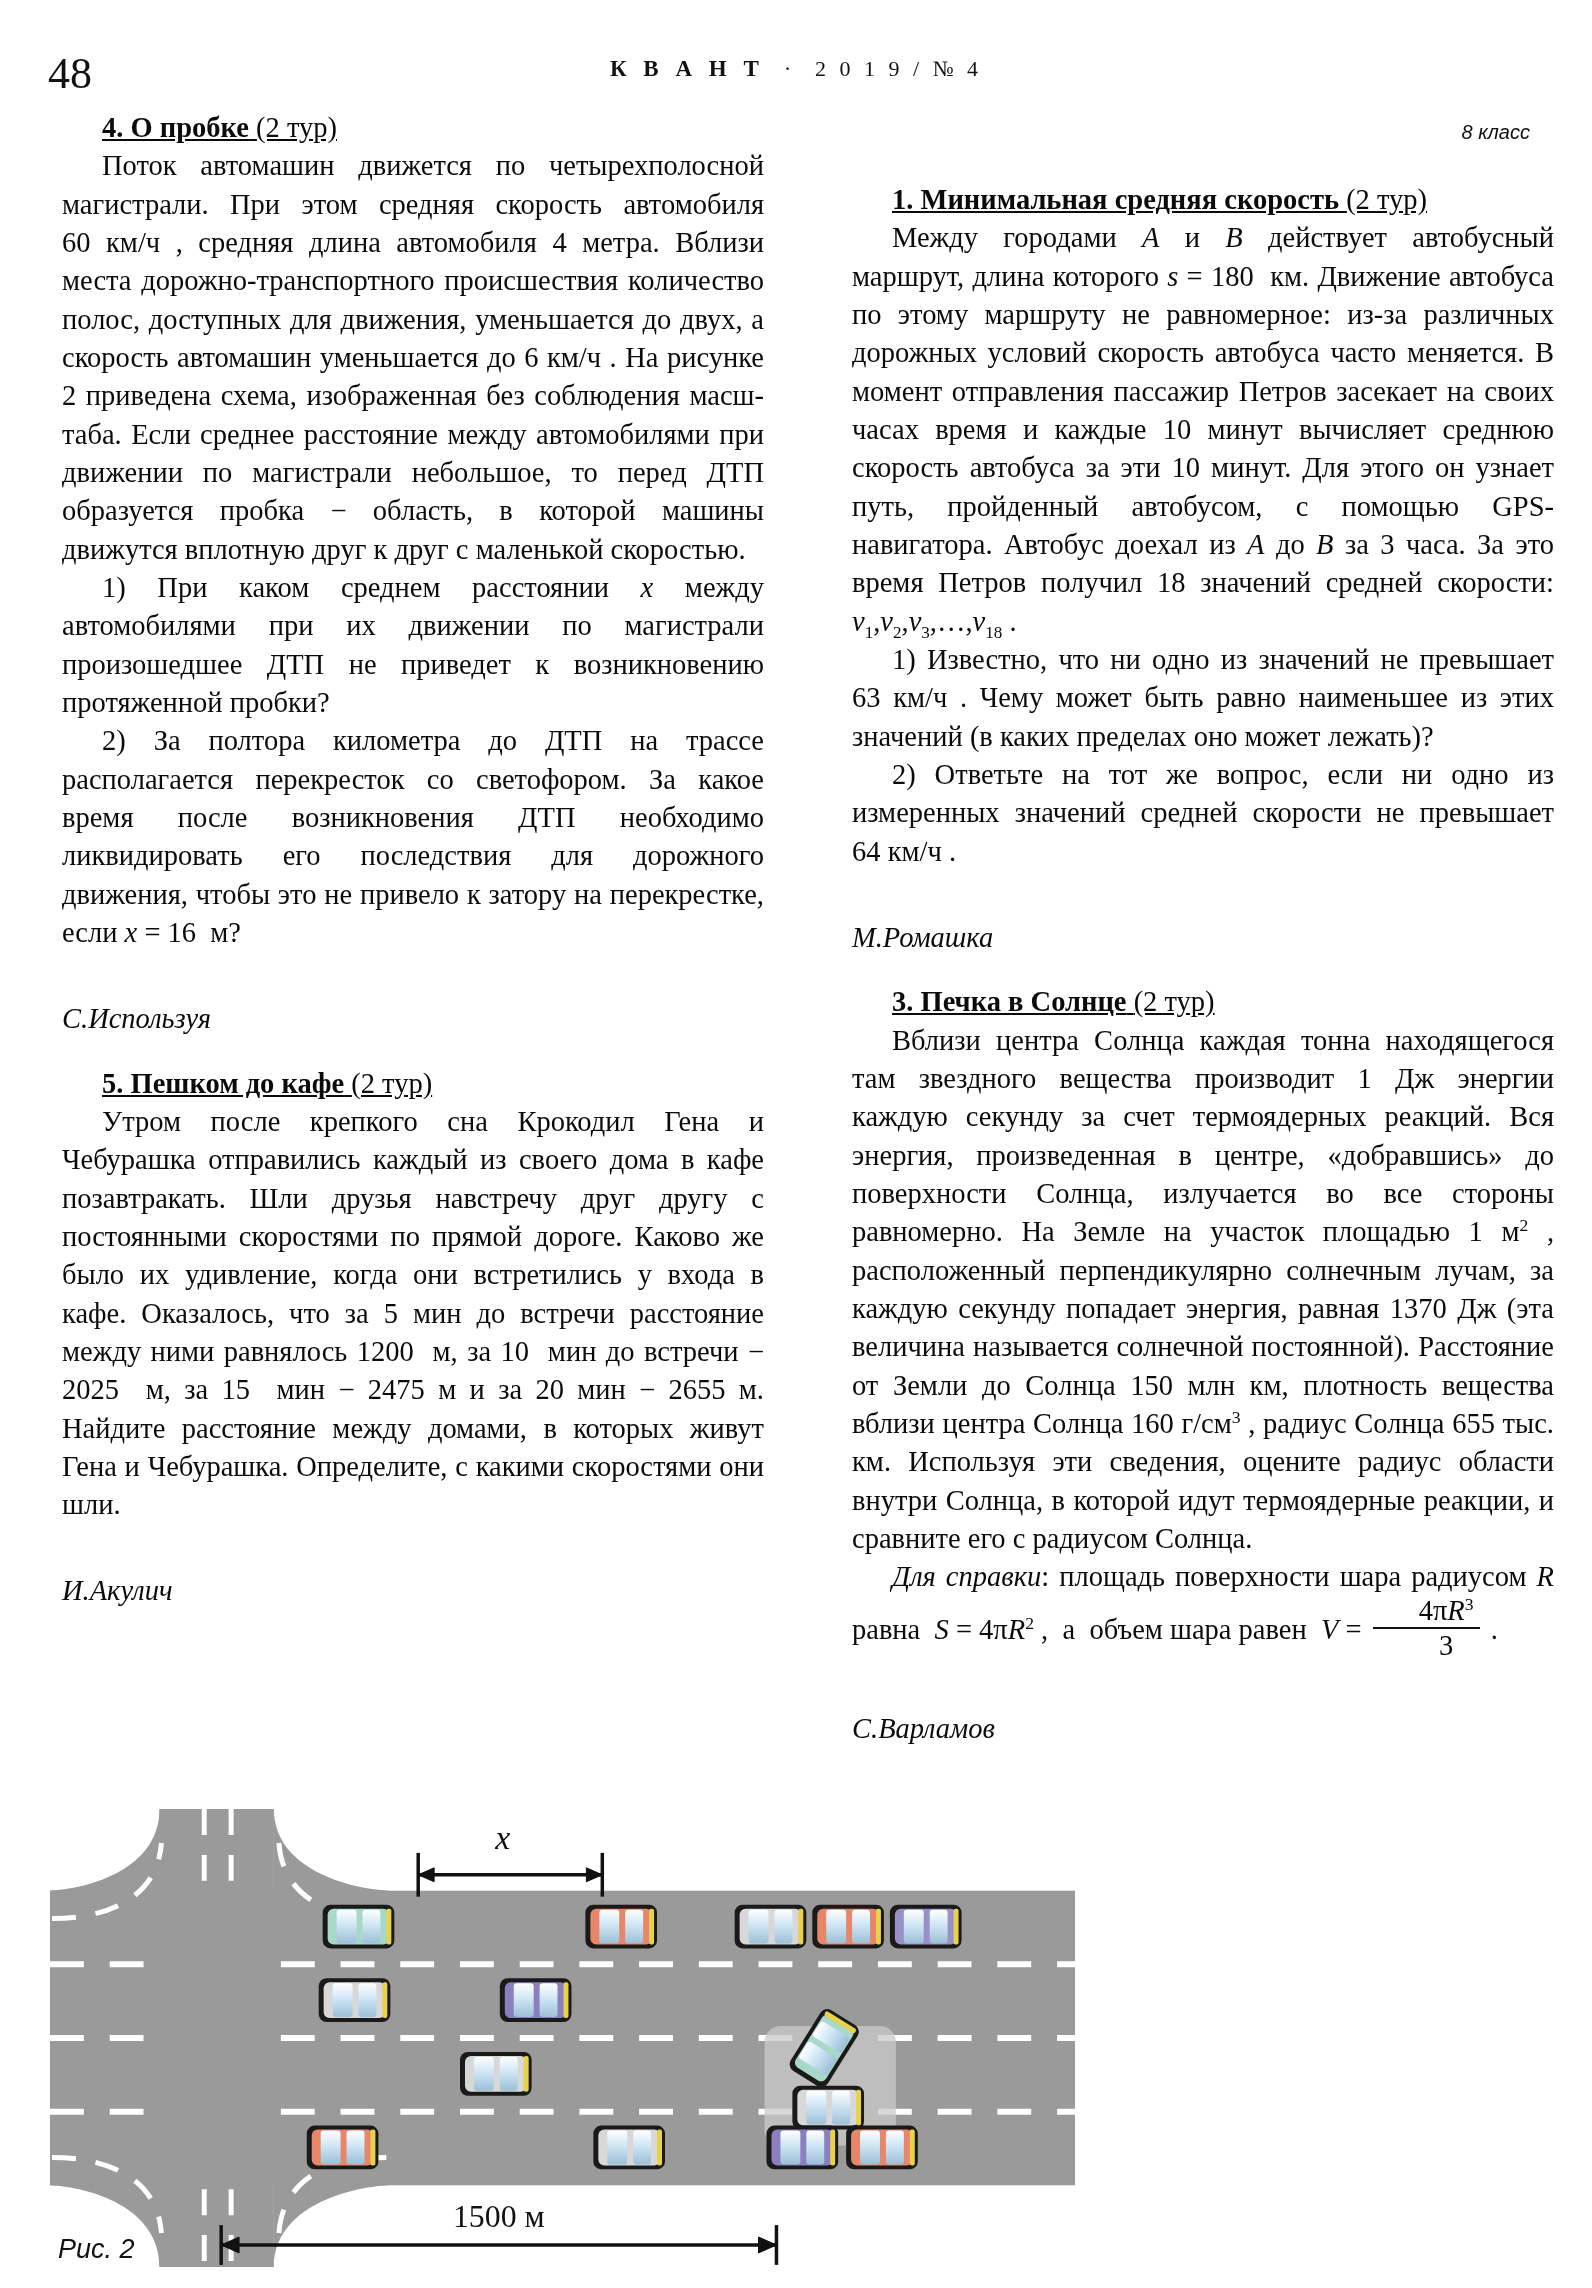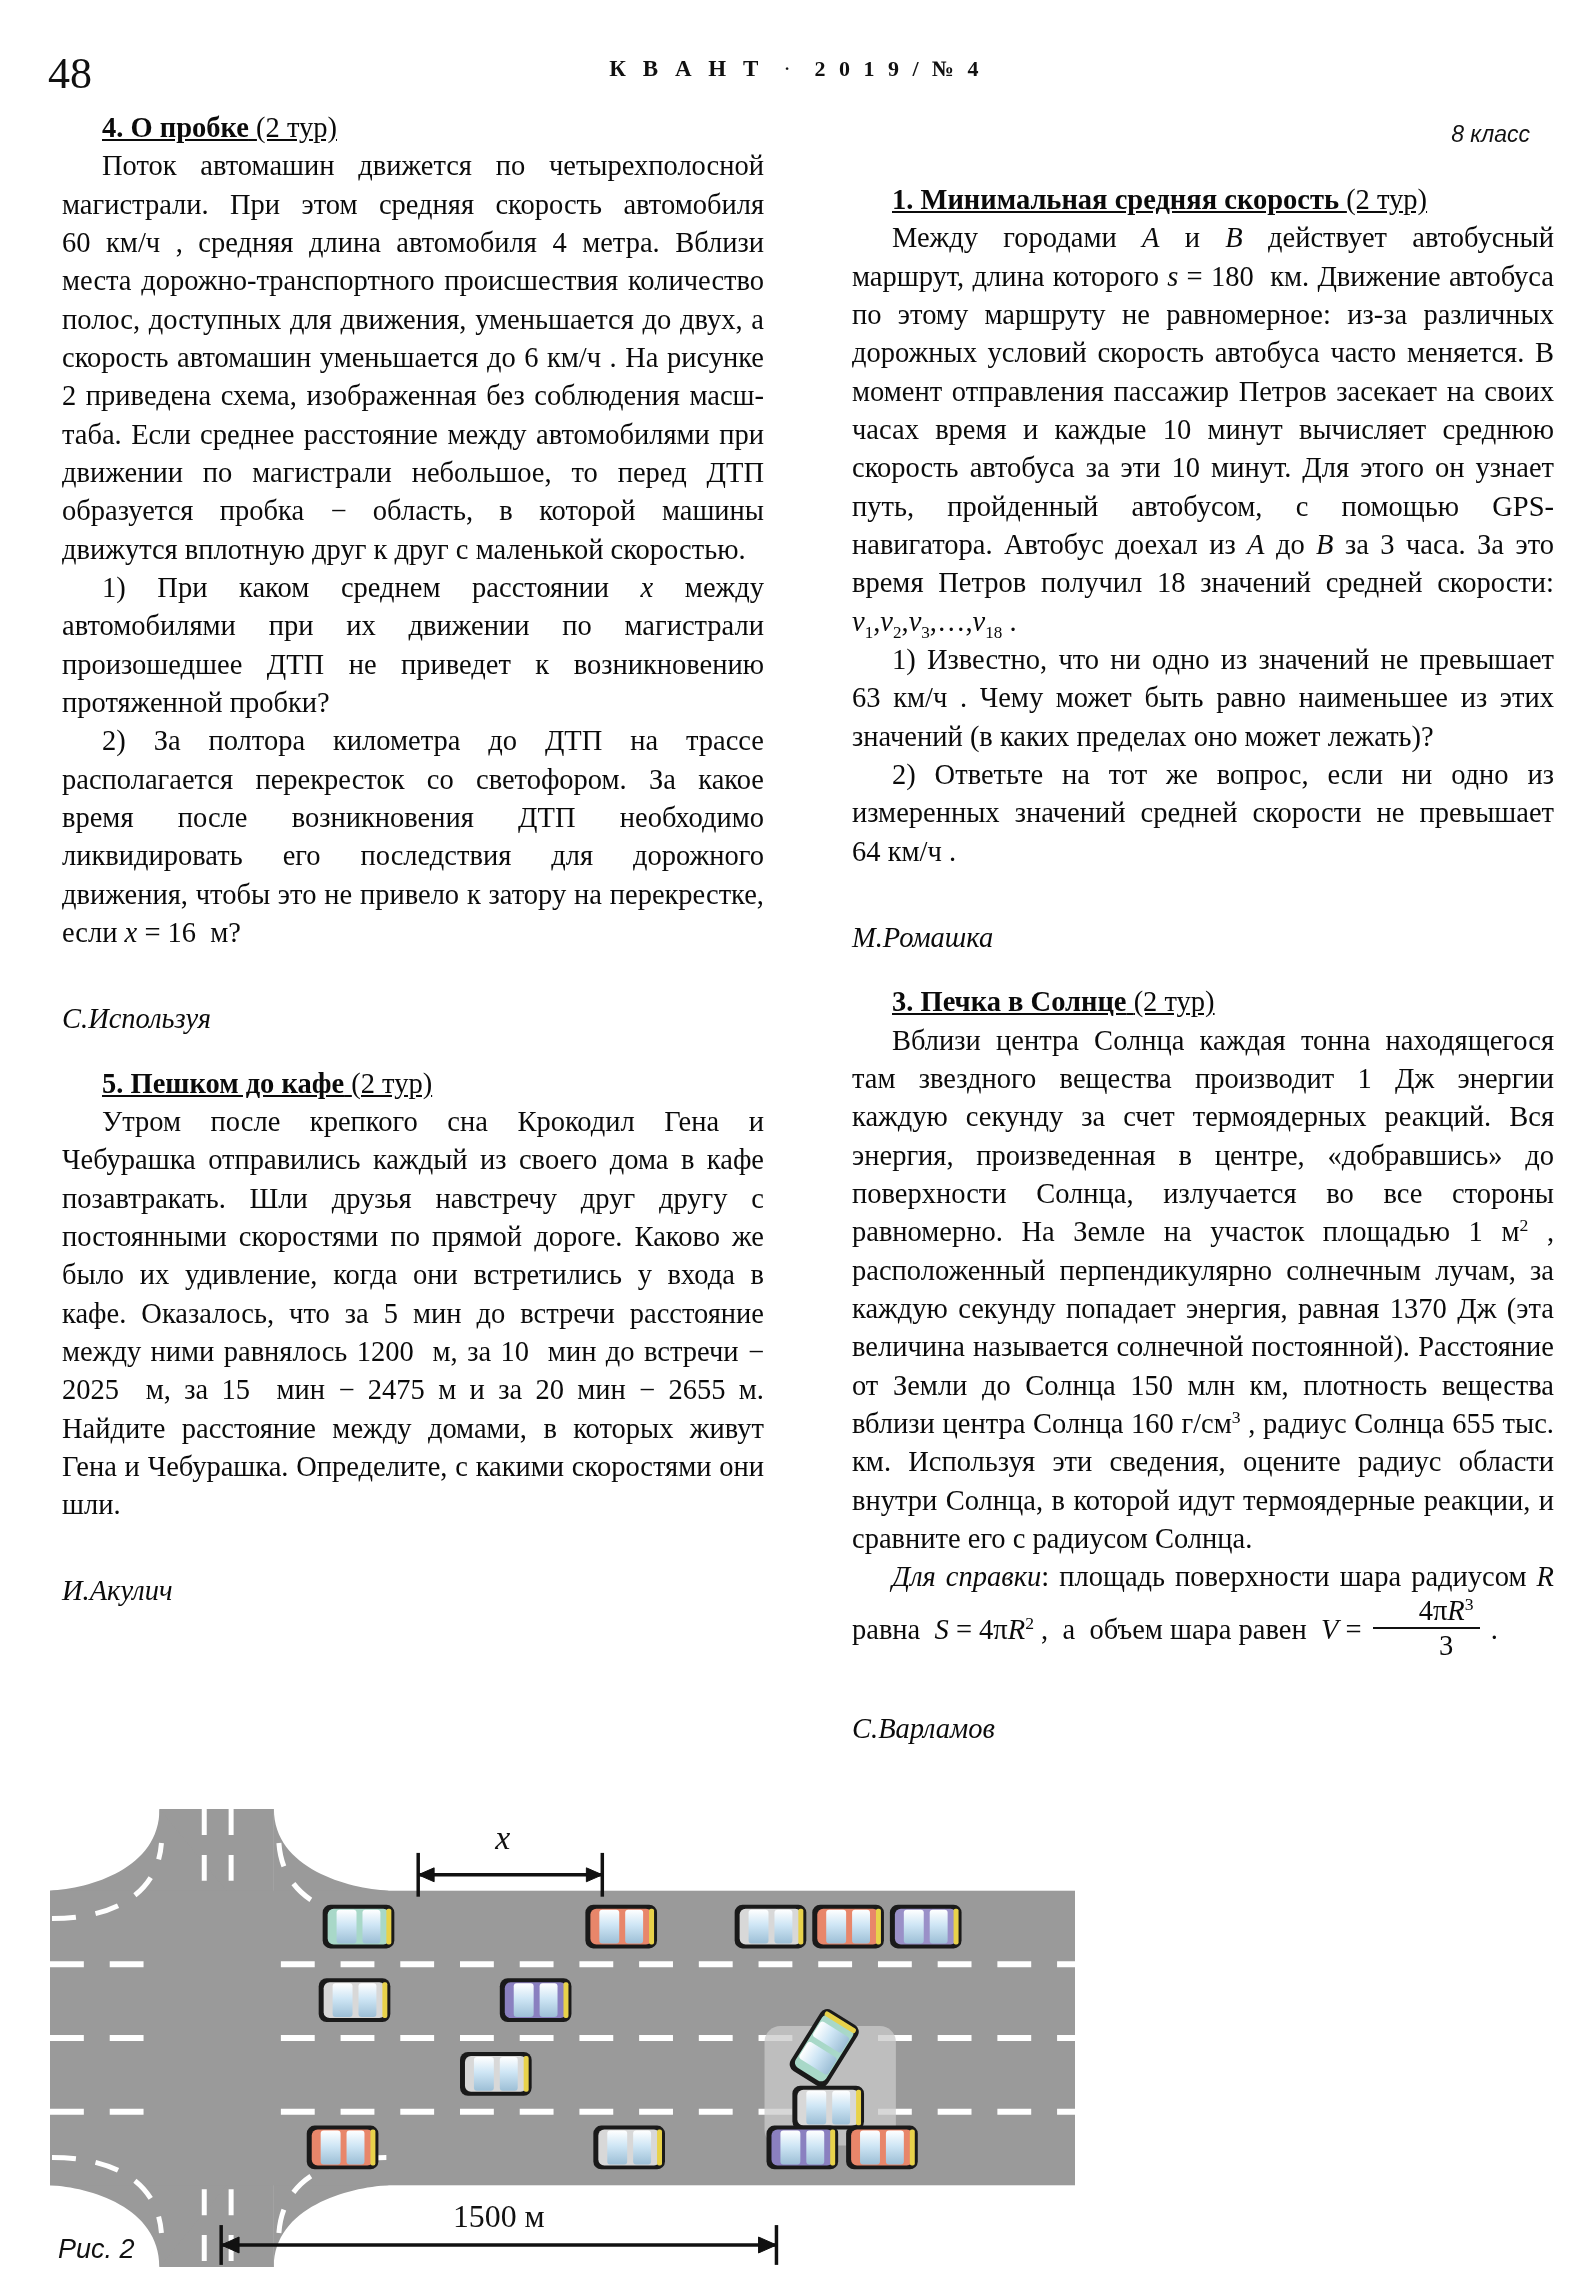--- a/index.html
+++ b/index.html
@@ -49,33 +49,33 @@
     font-size: 23px;
     letter-spacing: 5.5px;
     font-weight: bold;
     color: #111;
   }
   .runhead-title .dot {
     font-weight: normal;
     letter-spacing: 4px;
   }
   .runhead-title .issue {
-    font-weight: bold;
+    font-weight: normal;
     letter-spacing: 4px;
     font-size: 22px;
   }
 
   
   .grade {
     position: absolute;
     top: 121px;
     right: 62px;
     font-family: "Liberation Sans", "DejaVu Sans", sans-serif;
     font-style: italic;
-    font-size: 23px;
+    font-size: 20px;
     color: #111;
   }
 
   
   .col {
     position: absolute;
     top: 109px;
     width: 702px;
   }
   .col-left  { left: 62px; }

